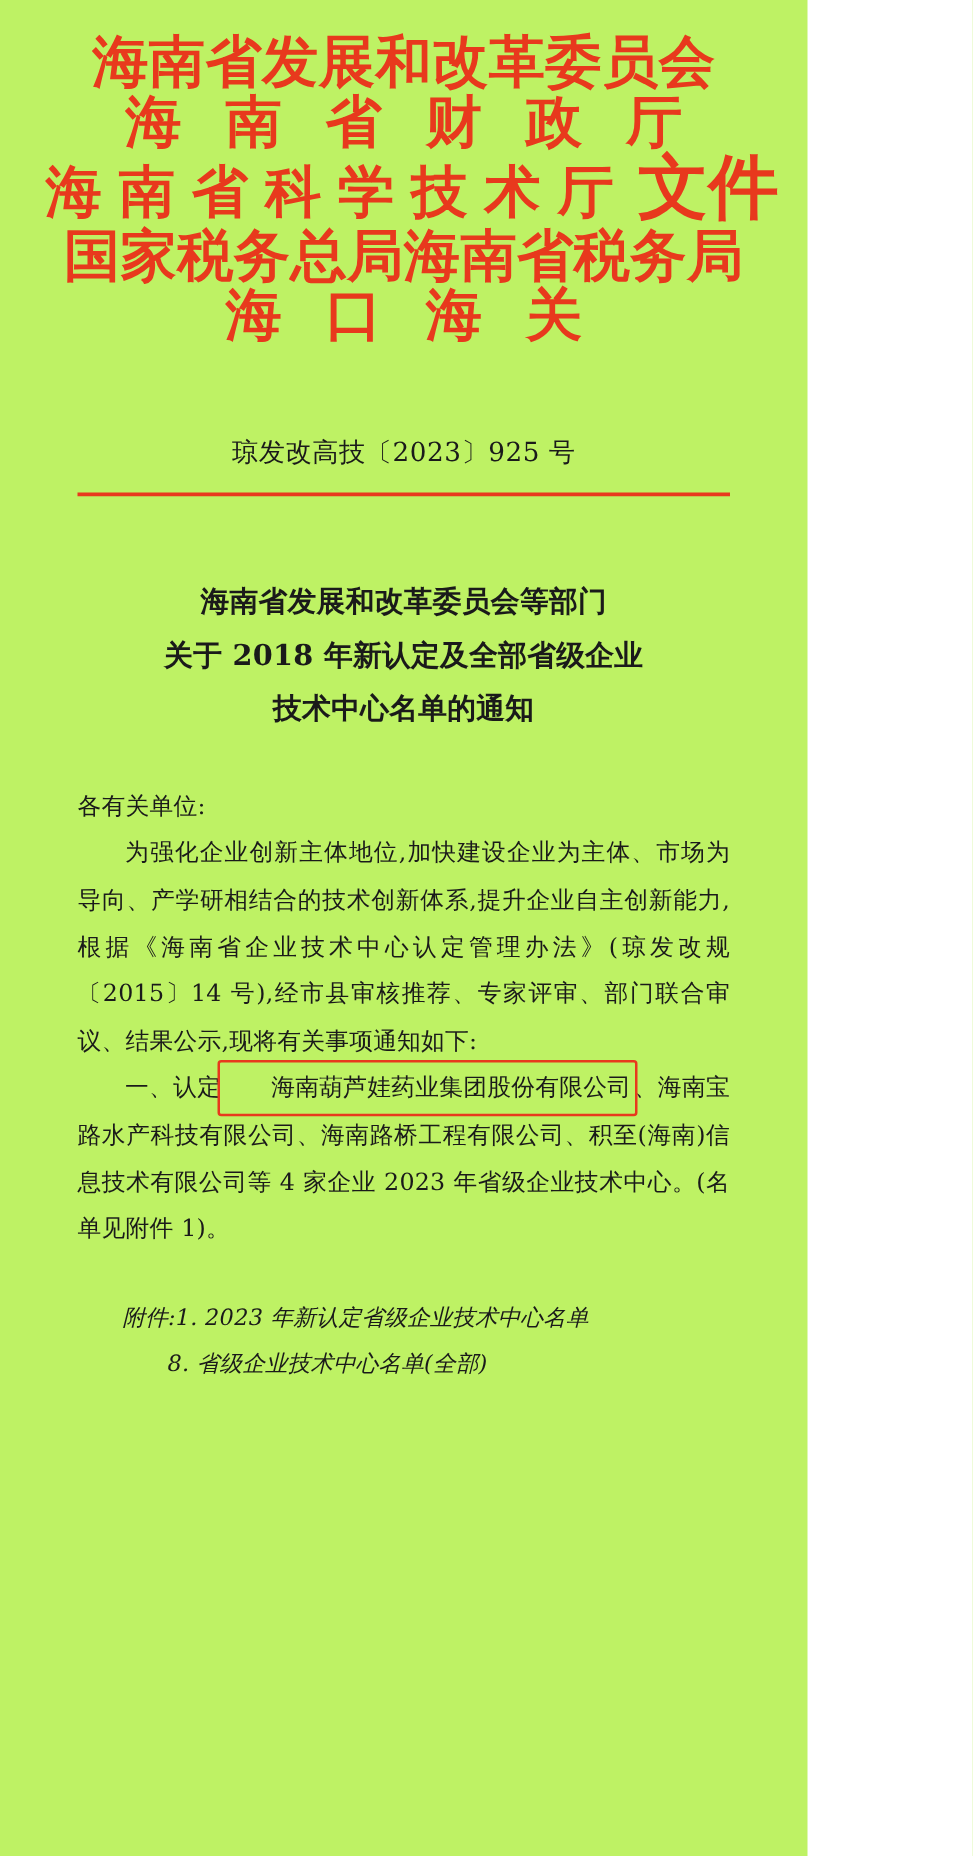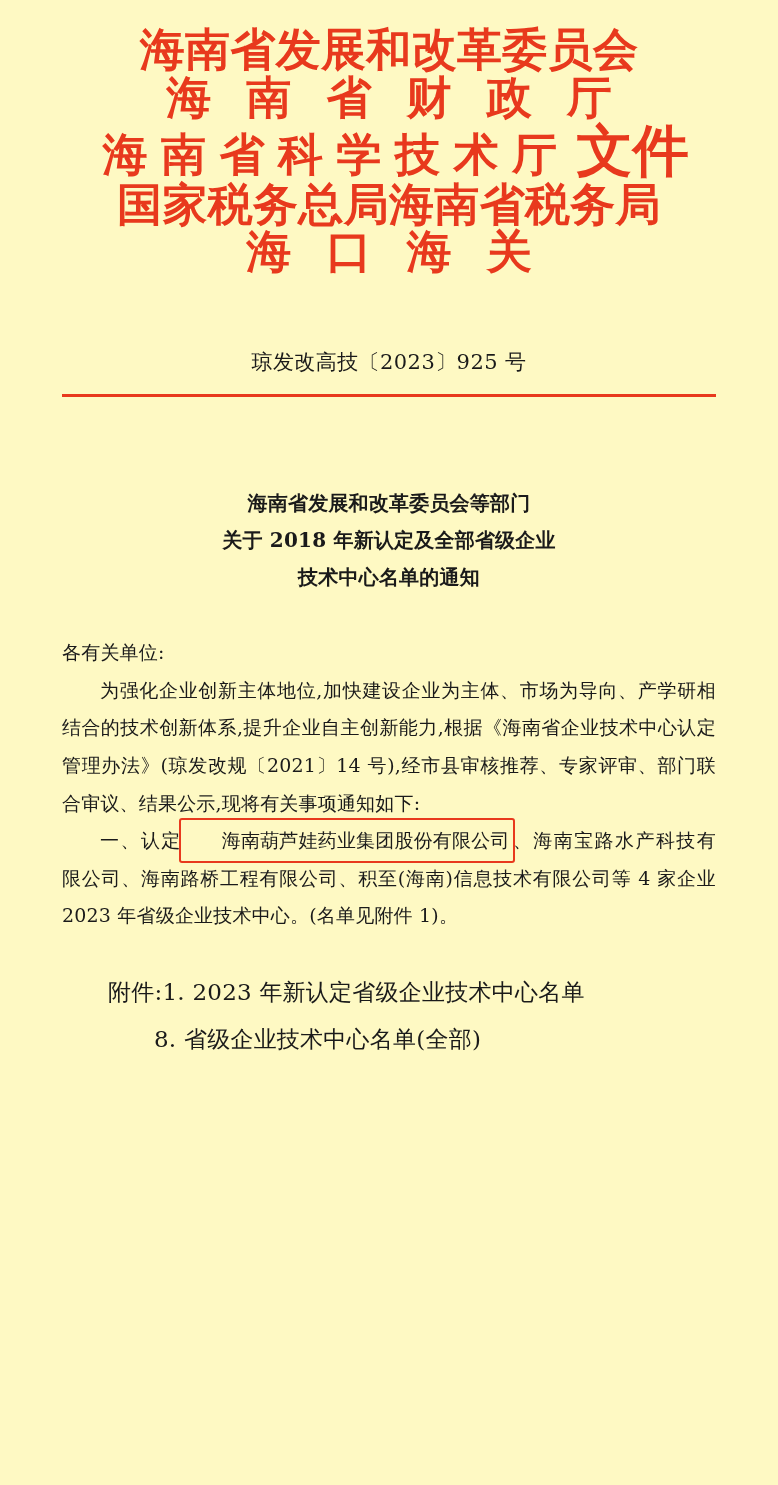--- a/index.html
+++ b/index.html
@@ -9,23 +9,23 @@
   }
   body {
     width: 778px;
     height: 1485px;
     overflow: hidden;
     font-family: "DejaVu Serif", "Liberation Serif", serif;
     color: #1a1a1a;
   }
   .page {
     position: relative;
-    width: 778px;
+    width: 646px;
     height: 1485px;
-    background: #fef9c3;
+    background: #bef264;
     box-sizing: border-box;
     padding: 0 62px;
   }
 
   
   .letterhead {
     padding-top: 26px;
   }
   .lh-line {
     display: flex;
@@ -68,23 +68,23 @@
     letter-spacing: 0.02em;
   }
   .red-rule {
     height: 3px;
     background: #e8391d;
     margin: 18px 0 0 0;
   }
 
   
   .title-block {
-    margin-top: 88px;
+    margin-top: 64px;
     text-align: center;
-    font-size: 20px;
+    font-size: 23px;
     font-weight: bold;
     line-height: 1.85;
     letter-spacing: 0.01em;
   }
 
   
   .body-block {
     margin-top: 38px;
     font-size: 19px;
     line-height: 1.98;
@@ -110,23 +110,24 @@
     top: -4px;
     bottom: -3px;
     border: 2px solid #e8391d;
     border-radius: 3px;
     pointer-events: none;
   }
 
   
   .attach-block {
     margin-top: 34px;
-    font-size: 23px;
+    font-size: 18px;
     line-height: 2.05;
     letter-spacing: 0.01em;
+    font-style: italic;
   }
   .attach-line-1 {
     text-indent: 2em;
   }
   .attach-line-2 {
     text-indent: 4em;
   }
 </style>
 </head>
 <body>
@@ -157,21 +158,21 @@
   <div class="red-rule"></div>
 
   <div class="title-block">
     <div>海南省发展和改革委员会等部门</div>
     <div>关于 2018 年新认定及全部省级企业</div>
     <div>技术中心名单的通知</div>
   </div>
 
   <div class="body-block">
     <div class="p-none">各有关单位:</div>
-    <div class="p-indent">为强化企业创新主体地位,加快建设企业为主体、市场为导向、产学研相结合的技术创新体系,提升企业自主创新能力,根据《海南省企业技术中心认定管理办法》(琼发改规〔2021〕14 号),经市县审核推荐、专家评审、部门联合审议、结果公示,现将有关事项通知如下:</div>
+    <div class="p-indent">为强化企业创新主体地位,加快建设企业为主体、市场为导向、产学研相结合的技术创新体系,提升企业自主创新能力,根据《海南省企业技术中心认定管理办法》(琼发改规〔2015〕14 号),经市县审核推荐、专家评审、部门联合审议、结果公示,现将有关事项通知如下:</div>
     <div class="p-indent">
       <span>一、认定</span><span class="highlight-box">海南葫芦娃药业集团股份有限公司</span><span>、海南宝路水产科技有限公司、海南路桥工程有限公司、积至(海南)信息技术有限公司等 4 家企业 2023 年省级企业技术中心。(名单见附件 1)。</span>
     </div>
   </div>
 
   <div class="attach-block">
     <div class="attach-line-1">
       <span>附件:</span><span>1. 2023 年新认定省级企业技术中心名单</span>
     </div>
     <div class="attach-line-2">

